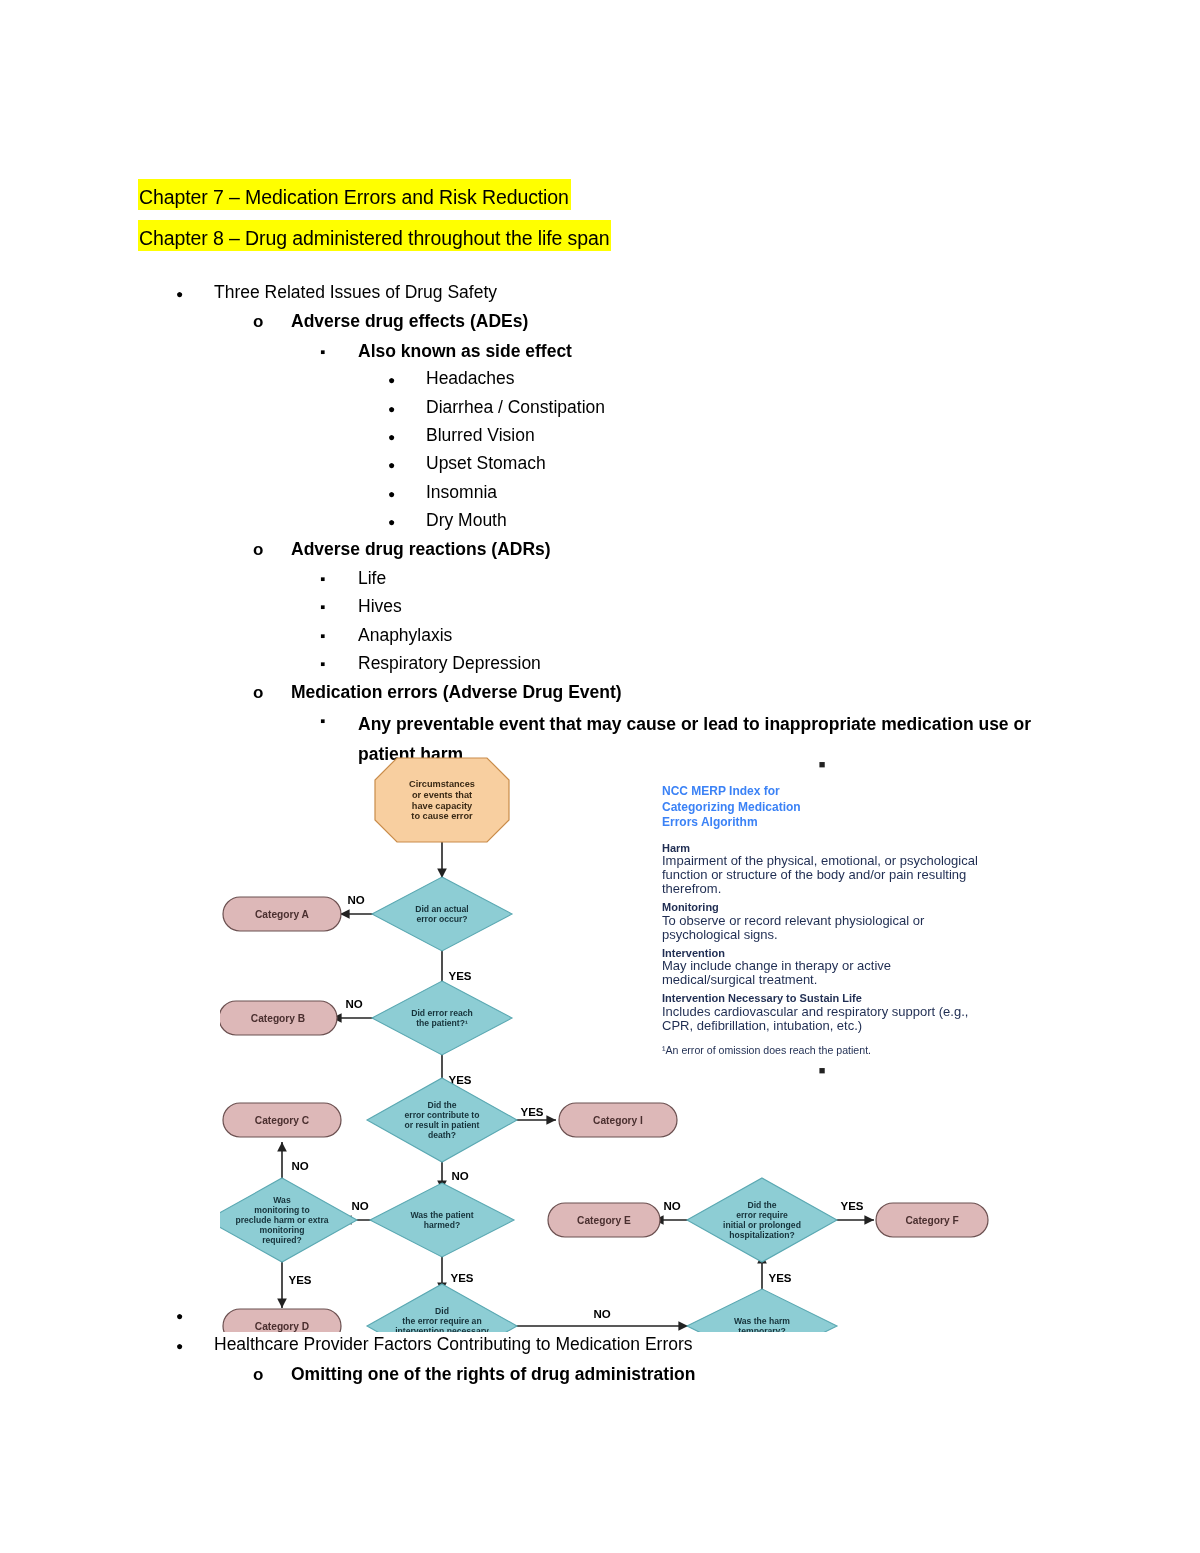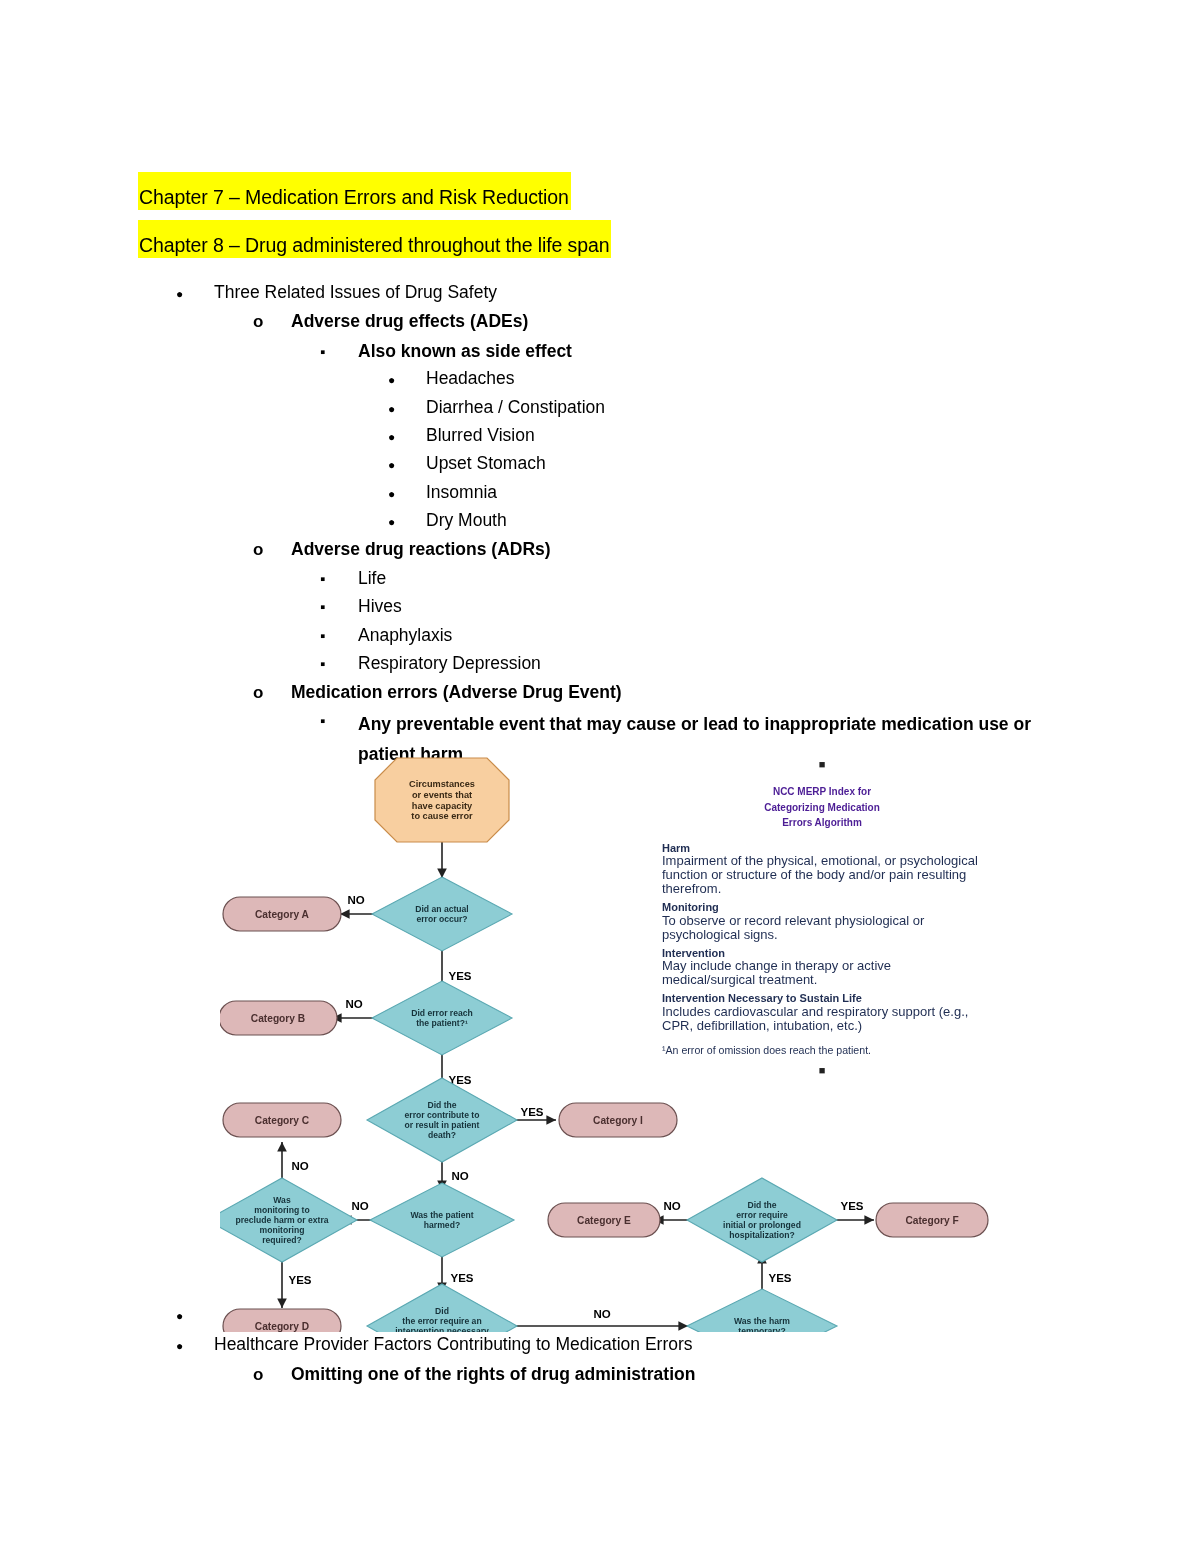--- a/index.html
+++ b/index.html
@@ -25,24 +25,24 @@
   
   .heading-line {
     position: absolute;
     left: 138px;
     font-size: 19.5px;
     letter-spacing: -0.1px;
     white-space: nowrap;
   }
   .hl {
     background: #FFFF00;
-    padding: 14px 2px 2px 1px;
+    padding: 7px 2px 2px 1px;
   }
   #heading-1 { top: 186px; }
-  #heading-2 { top: 234px; text-align: right; }
+  #heading-2 { top: 227px; text-align: right; }
 
   
   .ol-item {
     position: absolute;
     font-size: 17.5px;
     line-height: 22px;
     white-space: nowrap;
     text-decoration: underline;
   }
   .ol-item .marker {
@@ -84,26 +84,26 @@
 
   
   #merp-panel {
     position: absolute;
     left: 662px;
     top: 760px;
     width: 320px;
     color: #1F2D52;
   }
   #merp-title {
-    text-align: center;
+    text-align: left;
     font-weight: bold;
-    font-size: 10px;
+    font-size: 12px;
     line-height: 15.5px;
     margin: 16px 0 11px 0;
-    color: #4c1d95;
+    color: #3b82f6;
   }
   .merp-term {
     font-weight: bold;
     font-size: 11px;
     line-height: 12.5px;
   }
   .merp-def {
     font-size: 13px;
     line-height: 14px;
     margin-bottom: 5px;

